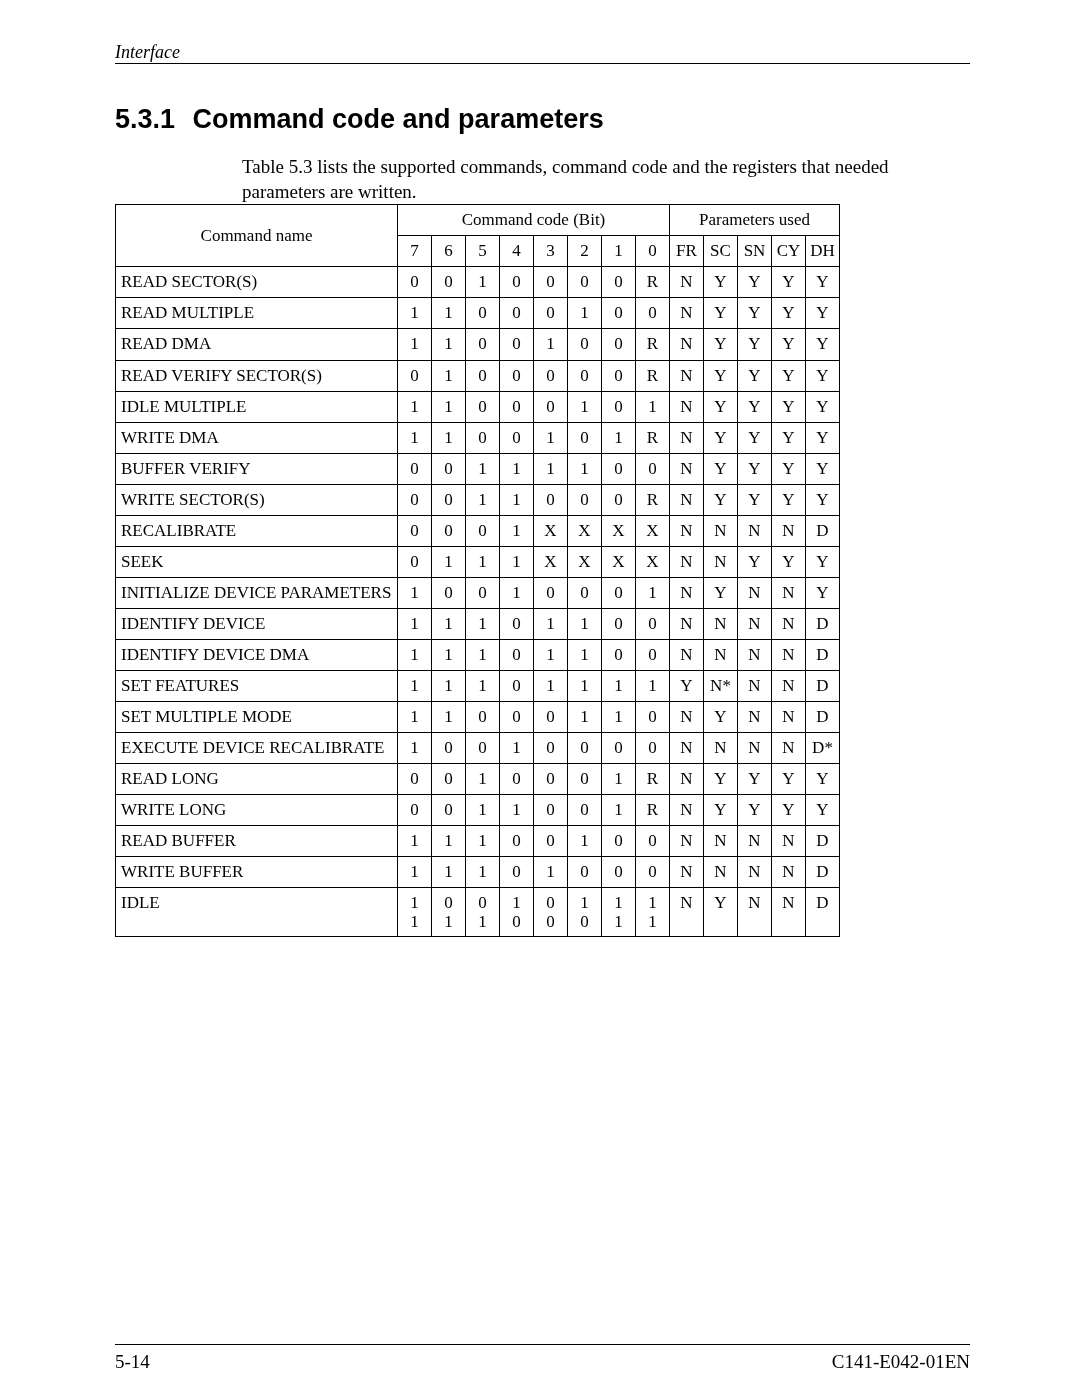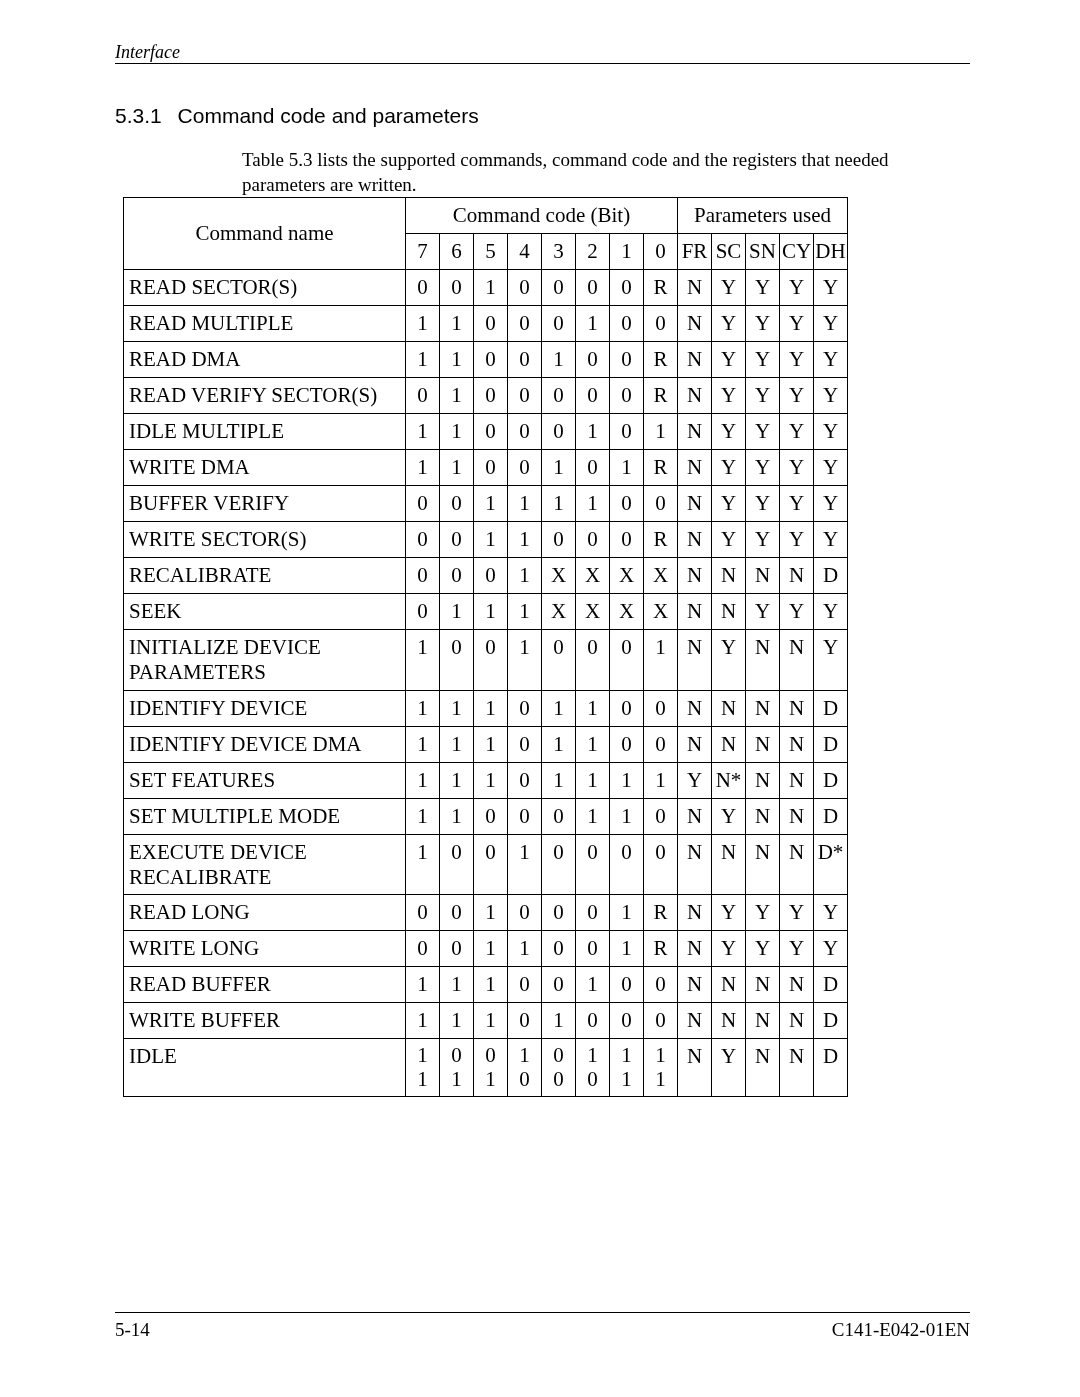--- a/index.html
+++ b/index.html
@@ -24,40 +24,40 @@
   }
   .paragraph-block {
     margin-left: 127px;
     margin-right: 0;
     margin-top: 28px;
     font-size: 19px;
     line-height: 1.3;
   }
   .section-heading {
     font-family: Arial, Helvetica, sans-serif;
-    font-weight: normal;
-    font-size: 21px;
+    font-weight: bold;
+    font-size: 27px;
     margin-top: 40px;
     margin-bottom: 0;
   }
   .section-heading .num {
     margin-right: 10px;
   }
   .table-caption {
     font-family: Arial, Helvetica, sans-serif;
     font-weight: bold;
     font-size: 19px;
     text-align: center;
     margin-top: 50px;
     margin-bottom: 18px;
   }
   table.cmdtable {
     border-collapse: collapse;
-    font-size: 21px;
-    margin: 0 0 0 8px;
+    font-size: 17px;
+    margin: 0 0 0 0;
     padding-left: 44px;
   }
   table.cmdtable th,
   table.cmdtable td {
     border: 1px solid #000;
     vertical-align: top;
   }
   
   table.cmdtable th.name, table.cmdtable td.name {
     width: 271px;
@@ -92,21 +92,21 @@
   }
   table.cmdtable th {
     font-family: "Times New Roman", serif;
   }
   td.bit.multival, th.bit.multival {
     line-height: 1.12;
   }
   
   .footer {
     position: absolute;
-    bottom: 56px;
+    bottom: 24px;
     left: 115px;
     right: 110px;
     border-top: 1px solid #000;
     font-size: 19px;
     padding-top: 6px;
   }
   .footer .pageno {
     float: left;
   }
   .footer .docid {

